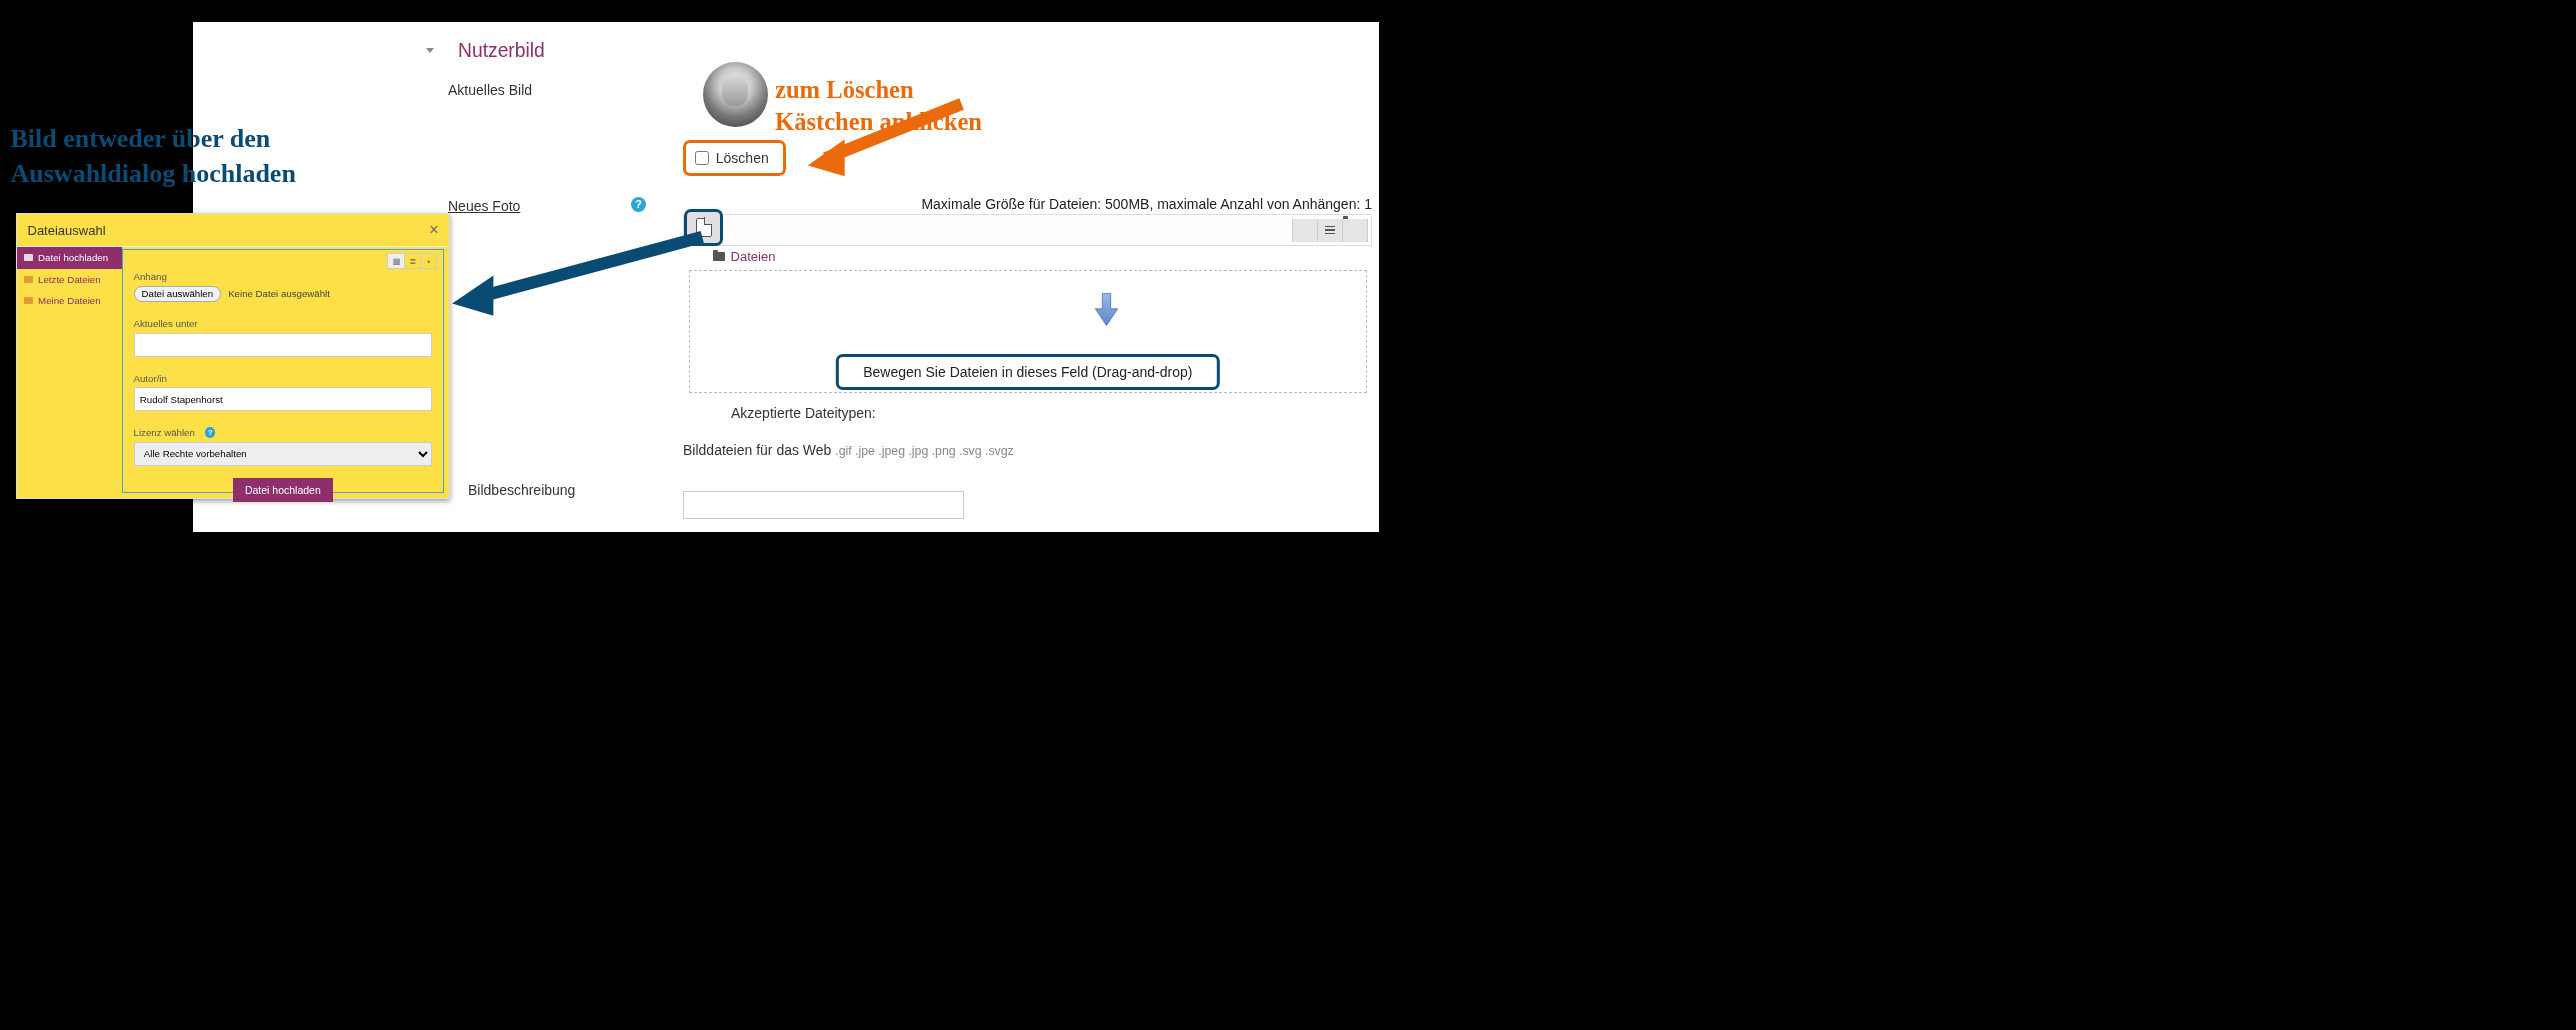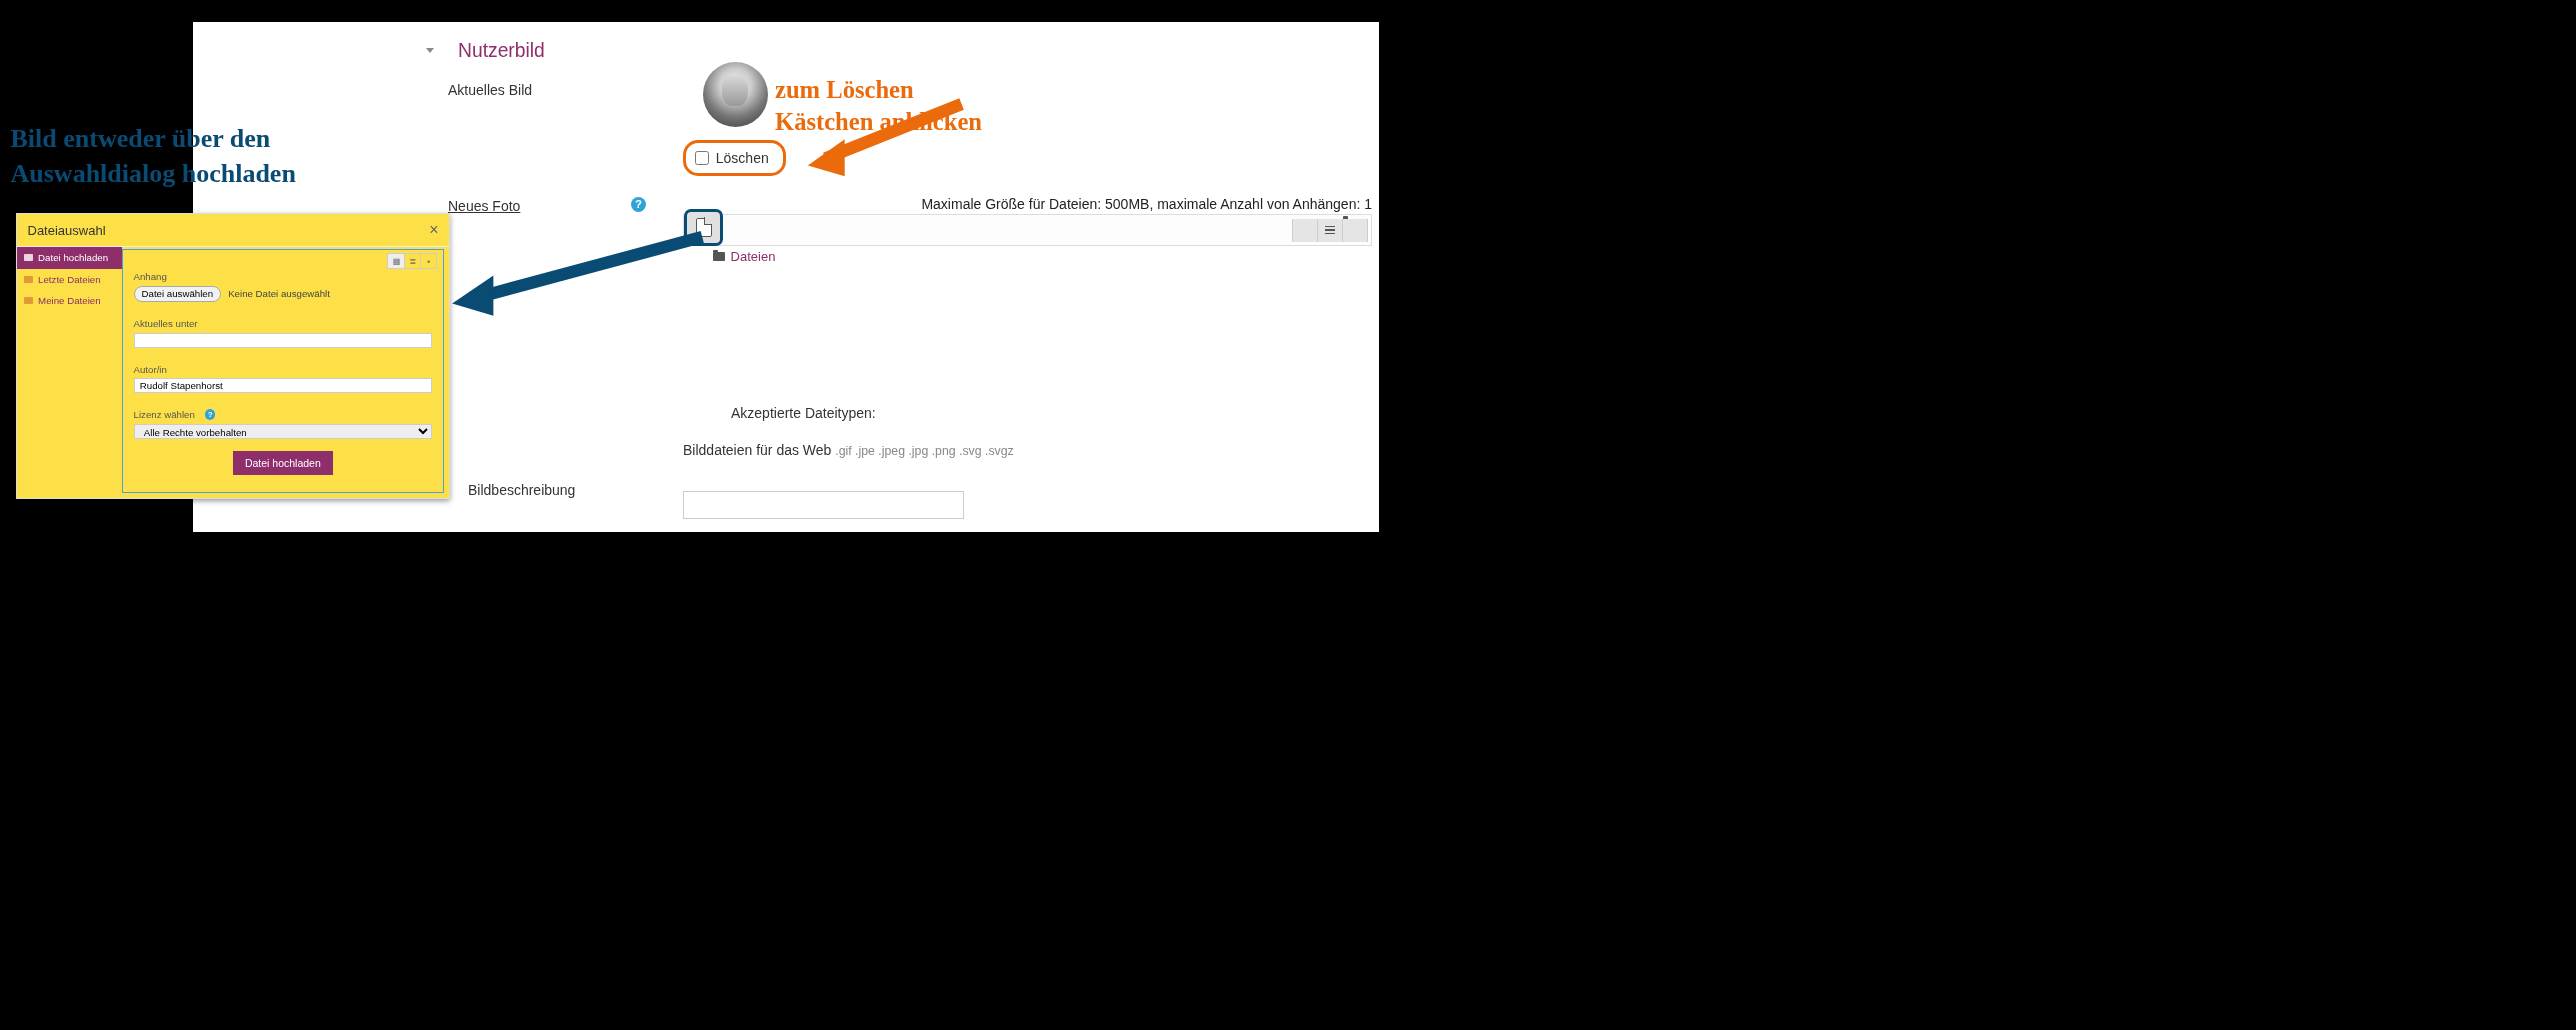--- a/index.html
+++ b/index.html
@@ -72,21 +72,21 @@
     width: 26px; height: 33px;
     border-radius: 50% 50% 40% 40%;
     background: linear-gradient(#ddd, #999);
   }
 
   
   .delete-box {
     position: absolute;
     left: 490px; top: 118px;
     border: 3.5px solid #eb6b0c;
-    border-radius: 15px;
+    border-radius: 7px;
     padding: 7px 14px 7px 8.8px;
     display: flex; align-items: center; gap: 7px;
     font-size: 14px;
   }
   .delete-box input[type="checkbox"] {
     width: 14px; height: 14px;
     border-radius: 3.5px;
   }
 
   
@@ -290,21 +290,21 @@
     position: absolute; right: 5.3px; top: 3.5px;
     display: flex; border: 0.9px solid #ccc; height: 16px;
   }
   .dialog-main .mini-view-toggle span {
     width: 16px; display:flex; align-items:center; justify-content:center;
     border-left: 0.9px solid #ccc; color:#666; font-size:8px;
   }
   .dialog-main .mini-view-toggle span:first-child { border-left:none; background:#eee; }
   .field-label { margin-top: 16px; margin-bottom: 3.5px; color:#555; }
   .dialog-main input[type="text"], .dialog-main select {
-    width: 100%; height: 15px; border: 0.9px solid #ccc; padding: 1.8px 5.3px;
+    width: 100%; height: 24px; border: 0.9px solid #ccc; padding: 1.8px 5.3px;
     font-size: 9.7px; background:#fff;
   }
   .dialog-main select { background: #eee; }
   .file-chooser {
     display: flex; align-items: center; gap: 7px;
   }
   .file-chooser button {
     font-size: 9.7px; padding: 1.8px 7px;
     border: 0.9px solid #aaa; border-radius: 8.8px; background: #f2f2f2;
   }
@@ -375,20 +375,34 @@
           <span class="folder-glyph"></span>
         </span>
     </div>
   </div>
 
   <div class="files-label">
     <span class="folder-glyph"></span>
     <span>Dateien</span>
   </div>
 
+  <div class="dropzone">
+    <svg class="drop-arrow" viewBox="0 0 40 50">
+      <defs>
+        <linearGradient id="ga" x1="0" y1="0" x2="0" y2="1">
+          <stop offset="0%" stop-color="#9bbbe8"></stop>
+          <stop offset="100%" stop-color="#5a86c7"></stop>
+        </linearGradient>
+      </defs>
+      <path d="M14 2 h12 v22 h10 L20 48 L4 24 h10 z" fill="url(#ga)" stroke="#3c68a8" stroke-width="1"></path>
+    </svg>
+    <div class="drop-hint">
+      <span>Bewegen Sie Dateien in dieses Feld (Drag-and-drop)</span>
+    </div>
+  </div>
 
   <div class="accepted-label">Akzeptierte Dateitypen:</div>
   <div class="accepted-types">
     <span>Bilddateien für das Web</span>
     <span class="ext">.gif .jpe .jpeg .jpg .png .svg .svgz</span>
   </div>
 
   <div class="label-col label-beschreibung">Bildbeschreibung</div>
   <input class="desc-input" type="text" style="">
 

